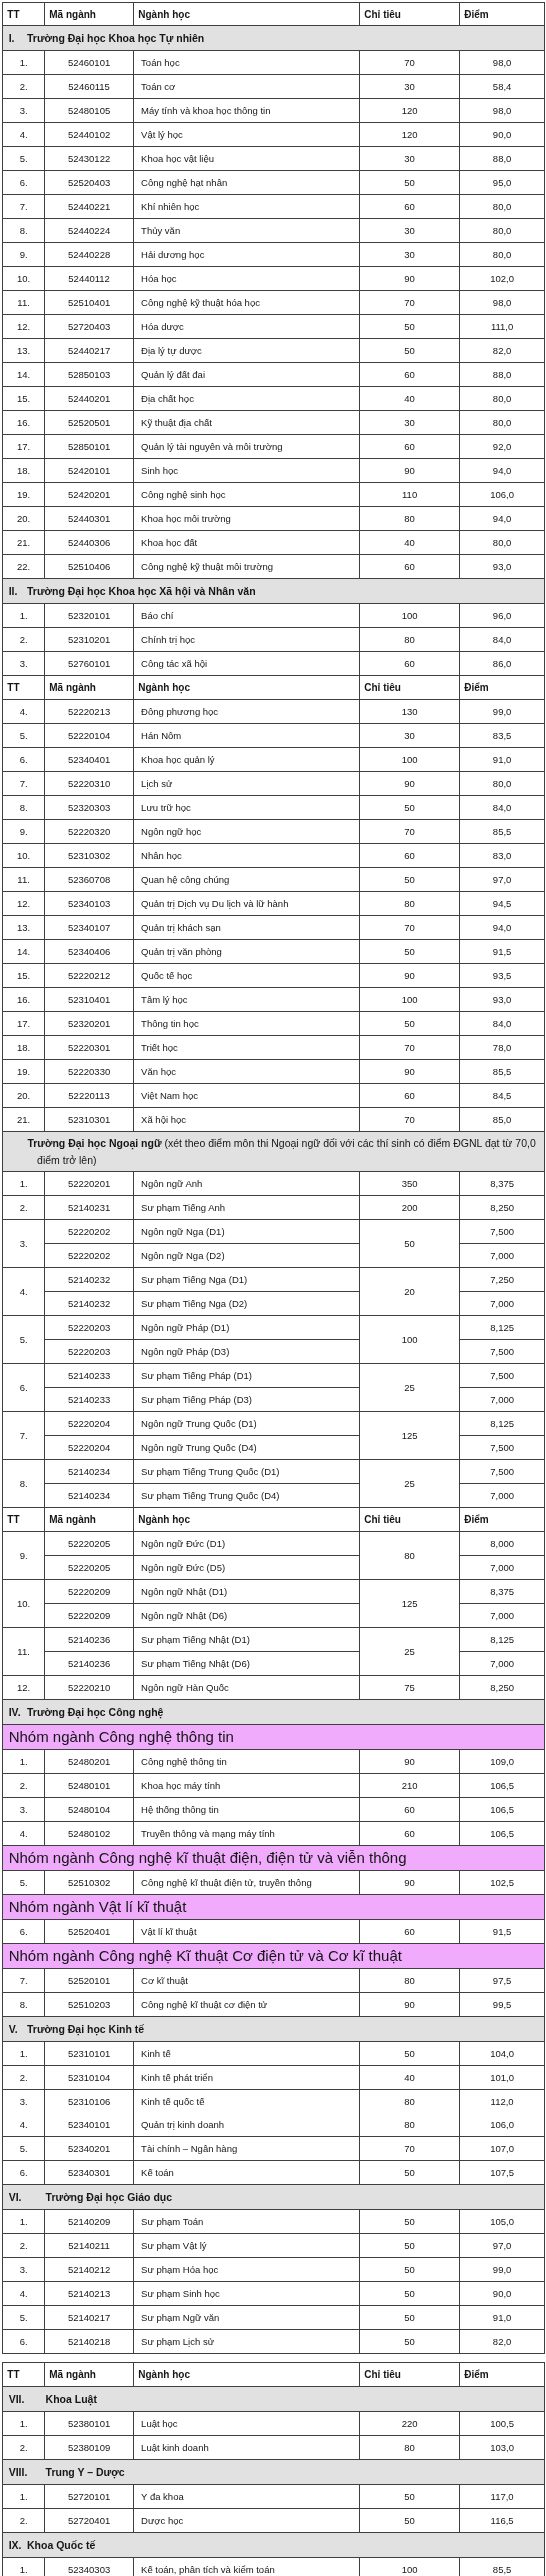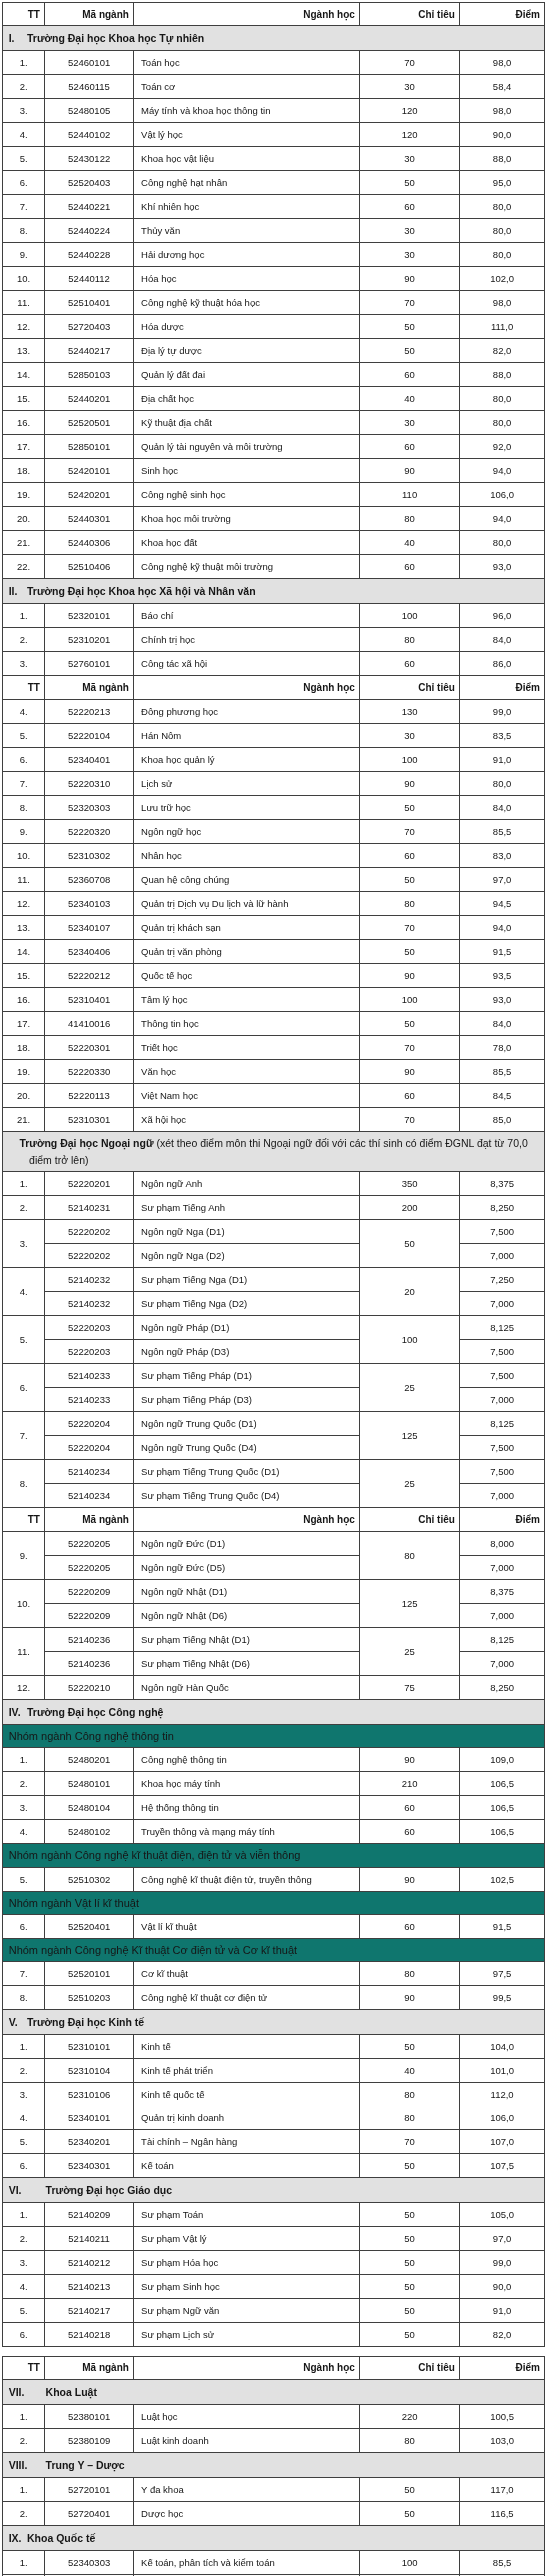--- a/index.html
+++ b/index.html
@@ -30,54 +30,54 @@
     border:1px solid var(--border);
     font-size:9.5px;
     padding:0 4.2px;
     height:23px;
     overflow:hidden;
     background:#fff;
   }
   th{
     font-weight:bold;
     font-size:10px;
-    text-align:right;
+    text-align:left;
     height:22.4px;
   }
   td.c{text-align:center;}
   td.name{text-align:left;padding-left:7px;}
 
   tr.sec td{
     background:var(--secbg);
     font-weight:bold;
     font-size:10.5px;
     text-align:left;
     padding:3.5px 5.6px 3.5px 5.6px;
     height:17px;
   }
   tr.sec td .sec-note{
     font-weight:bold;
   }
   tr.sec td .sec-note .normal{
     font-weight:normal;
   }
   tr.sec.wrap td{
-    padding-left:26px;
+    padding-left:34px;
     text-indent:-28px;
     line-height:1.55;
   }
   .sec-label{display:inline-block;min-width:15.4px;font-weight:bold;}
   tr.sec.tab .sec-label{min-width:34px;}
 
   tr.sub td{
     text-align:left;
-    font-size:11px;
+    font-size:15px;
     padding:3.5px 5.6px;
     height:15.4px;
-    background:#0f766e;
+    background:#f0abfc;
   }
   tr.gap td{
     border:none;
     background:transparent;
     height:8.4px;
     padding:0;
   }
   td.jn{border-bottom:none;}
   td.jp{border-top:none;}
 </style>
@@ -374,21 +374,21 @@
       </tr>
       <tr>
         <td class="c">16.</td>
         <td class="c">52310401</td>
         <td class="name">Tâm lý học</td>
         <td class="c">100</td>
         <td class="c">93,0</td>
       </tr>
       <tr>
         <td class="c">17.</td>
-        <td class="c">41410016</td>
+        <td class="c">52320201</td>
         <td class="name">Thông tin học</td>
         <td class="c">50</td>
         <td class="c">84,0</td>
       </tr>
       <tr>
         <td class="c">18.</td>
         <td class="c">52220301</td>
         <td class="name">Triết học</td>
         <td class="c">70</td>
         <td class="c">78,0</td>

